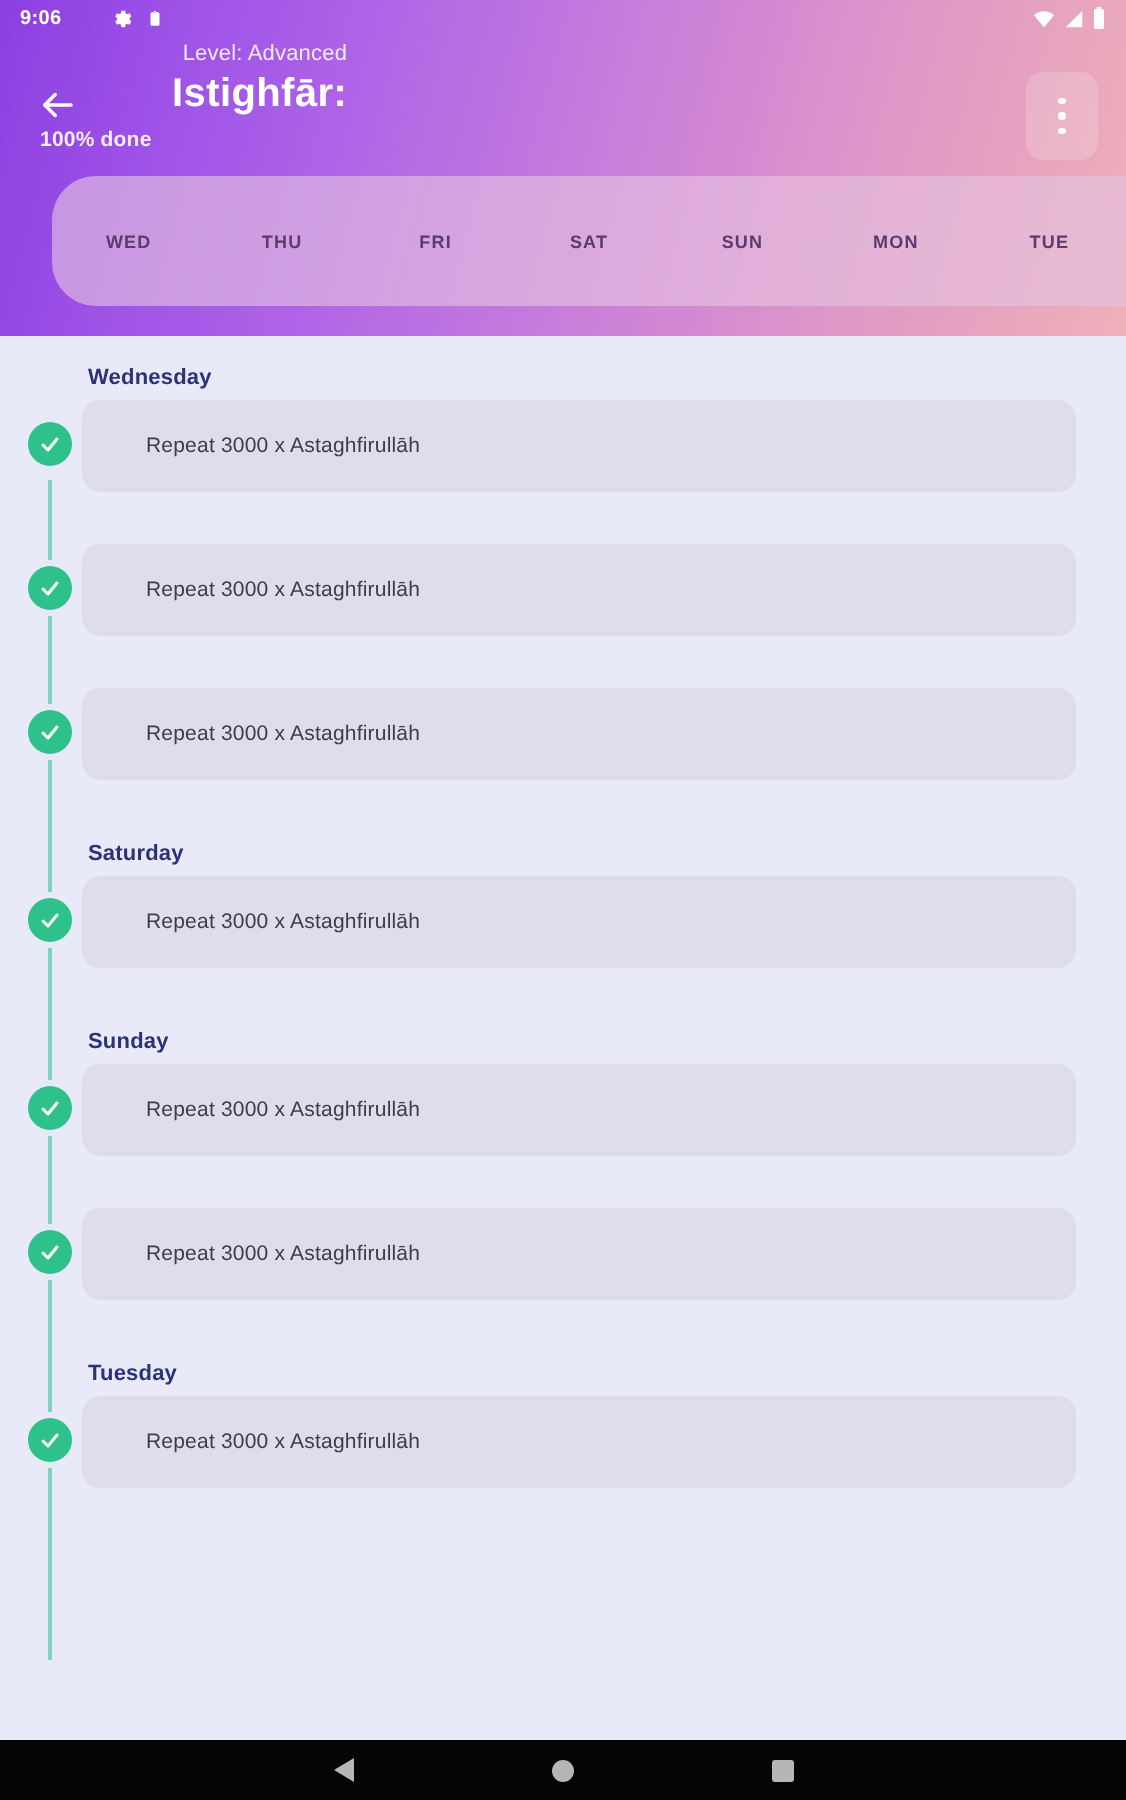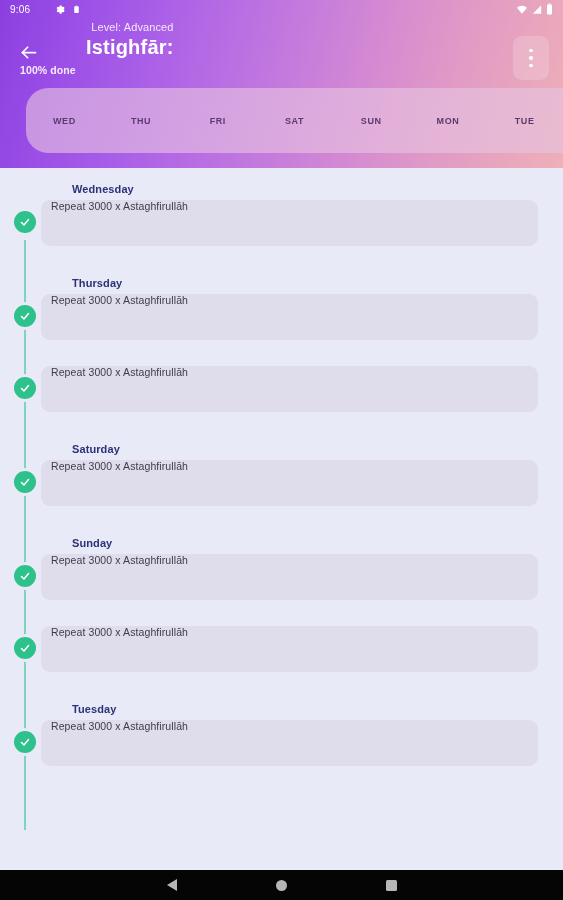--- a/index.html
+++ b/index.html
@@ -44,21 +44,21 @@
     width: 563px;
     height: 18px;
     display: flex;
     align-items: center;
     padding: 0 10px;
     box-sizing: border-box;
     color: #ffffff;
   }
   .status-time {
     font-size: 10px;
-    font-weight: normal;
+    font-weight: bold;
     letter-spacing: .2px;
     margin-right: 24px;
   }
   .status-left-icons {
     display: flex;
     align-items: center;
     gap: 7px;
   }
   .status-right {
     margin-left: auto;
@@ -169,21 +169,20 @@
     position: relative;
   }
   .day-name {
     font-size: 11px;
     font-weight: bold;
     color: #2b3277;
     letter-spacing: .1px;
     padding-left: 44px;
     height: 22px;
     line-height: 22px;
-    margin-left: 28px;
   }
   .task-row {
     position: relative;
     height: 46px;
     margin-bottom: 26px;
   }
   .check-dot {
     position: absolute;
     left: 14px;
     top: 11px;
@@ -198,21 +197,22 @@
   }
   .task-card {
     position: absolute;
     left: 41px;
     top: 0;
     width: 497px;
     height: 46px;
     background: #dfdcec;
     border-radius: 9px;
     display: flex;
-    padding-left: 10px;
+    align-items: center;
+    padding-left: 32px;
     box-sizing: border-box;
     cursor: pointer;
   }
   .task-text {
     font-size: 10.5px;
     color: #3d3d48;
     letter-spacing: .1px;
   }
   .day-gap { height: 10px; }
 
@@ -339,21 +339,20 @@
             <polyline points="5,13 10,18 19,7"></polyline>
           </svg>
         </div>
         <div class="task-card">
           <span class="task-text">Repeat 3000 x Astaghfirullāh</span>
         </div>
       </div>
     </div>
 
     <div class="day-block">
-      <div class="day-name">Thursday</div>
       <div class="task-row">
         <div class="check-dot">
           <svg width="12" height="12" viewBox="0 0 24 24" fill="none" stroke="#ffffff" stroke-width="3" stroke-linecap="round" stroke-linejoin="round">
             <polyline points="5,13 10,18 19,7"></polyline>
           </svg>
         </div>
         <div class="task-card">
           <span class="task-text">Repeat 3000 x Astaghfirullāh</span>
         </div>
       </div>

